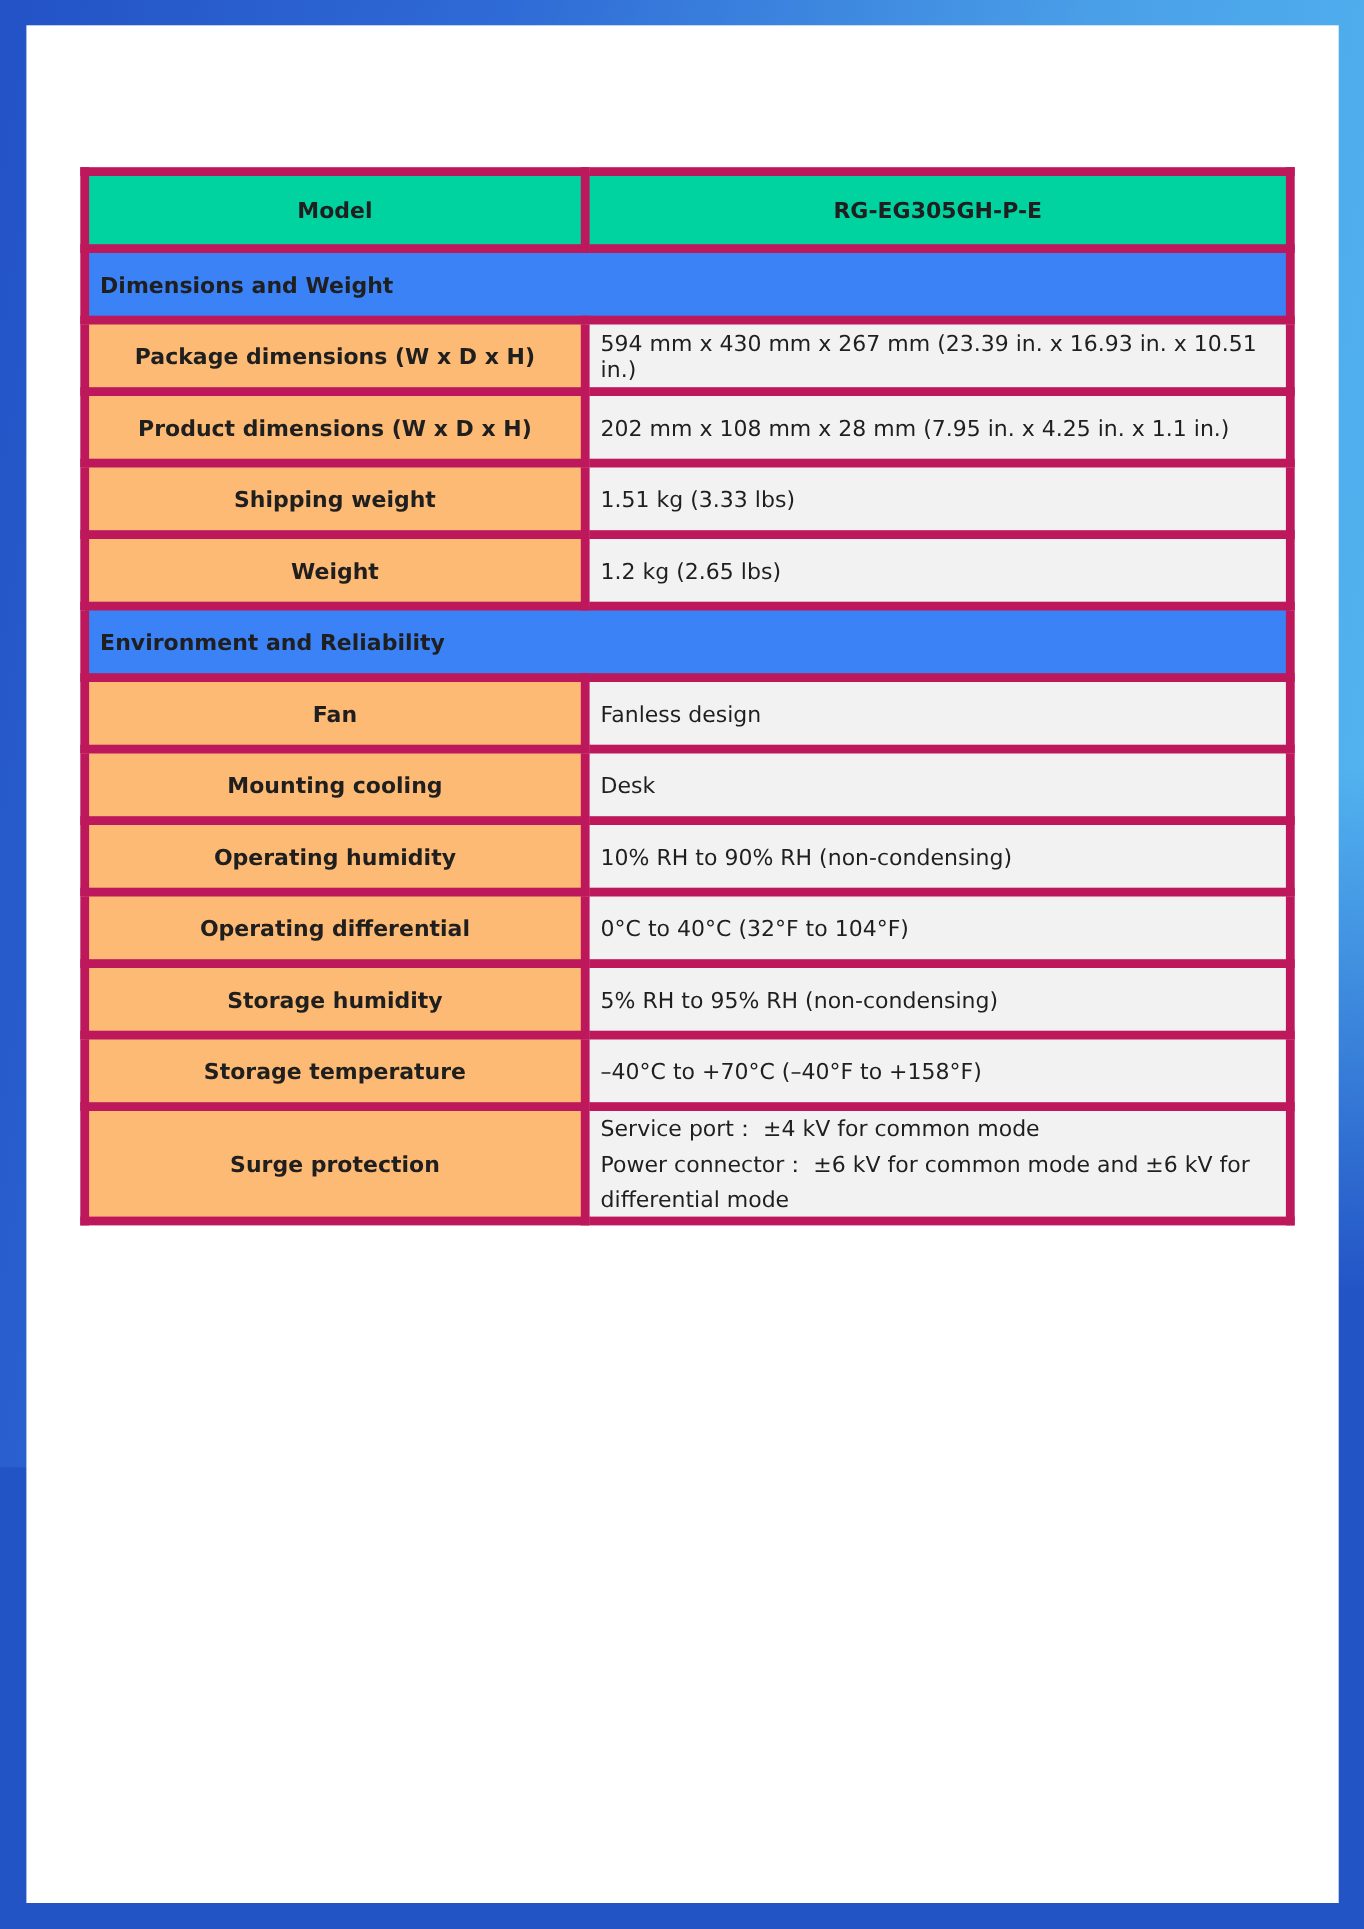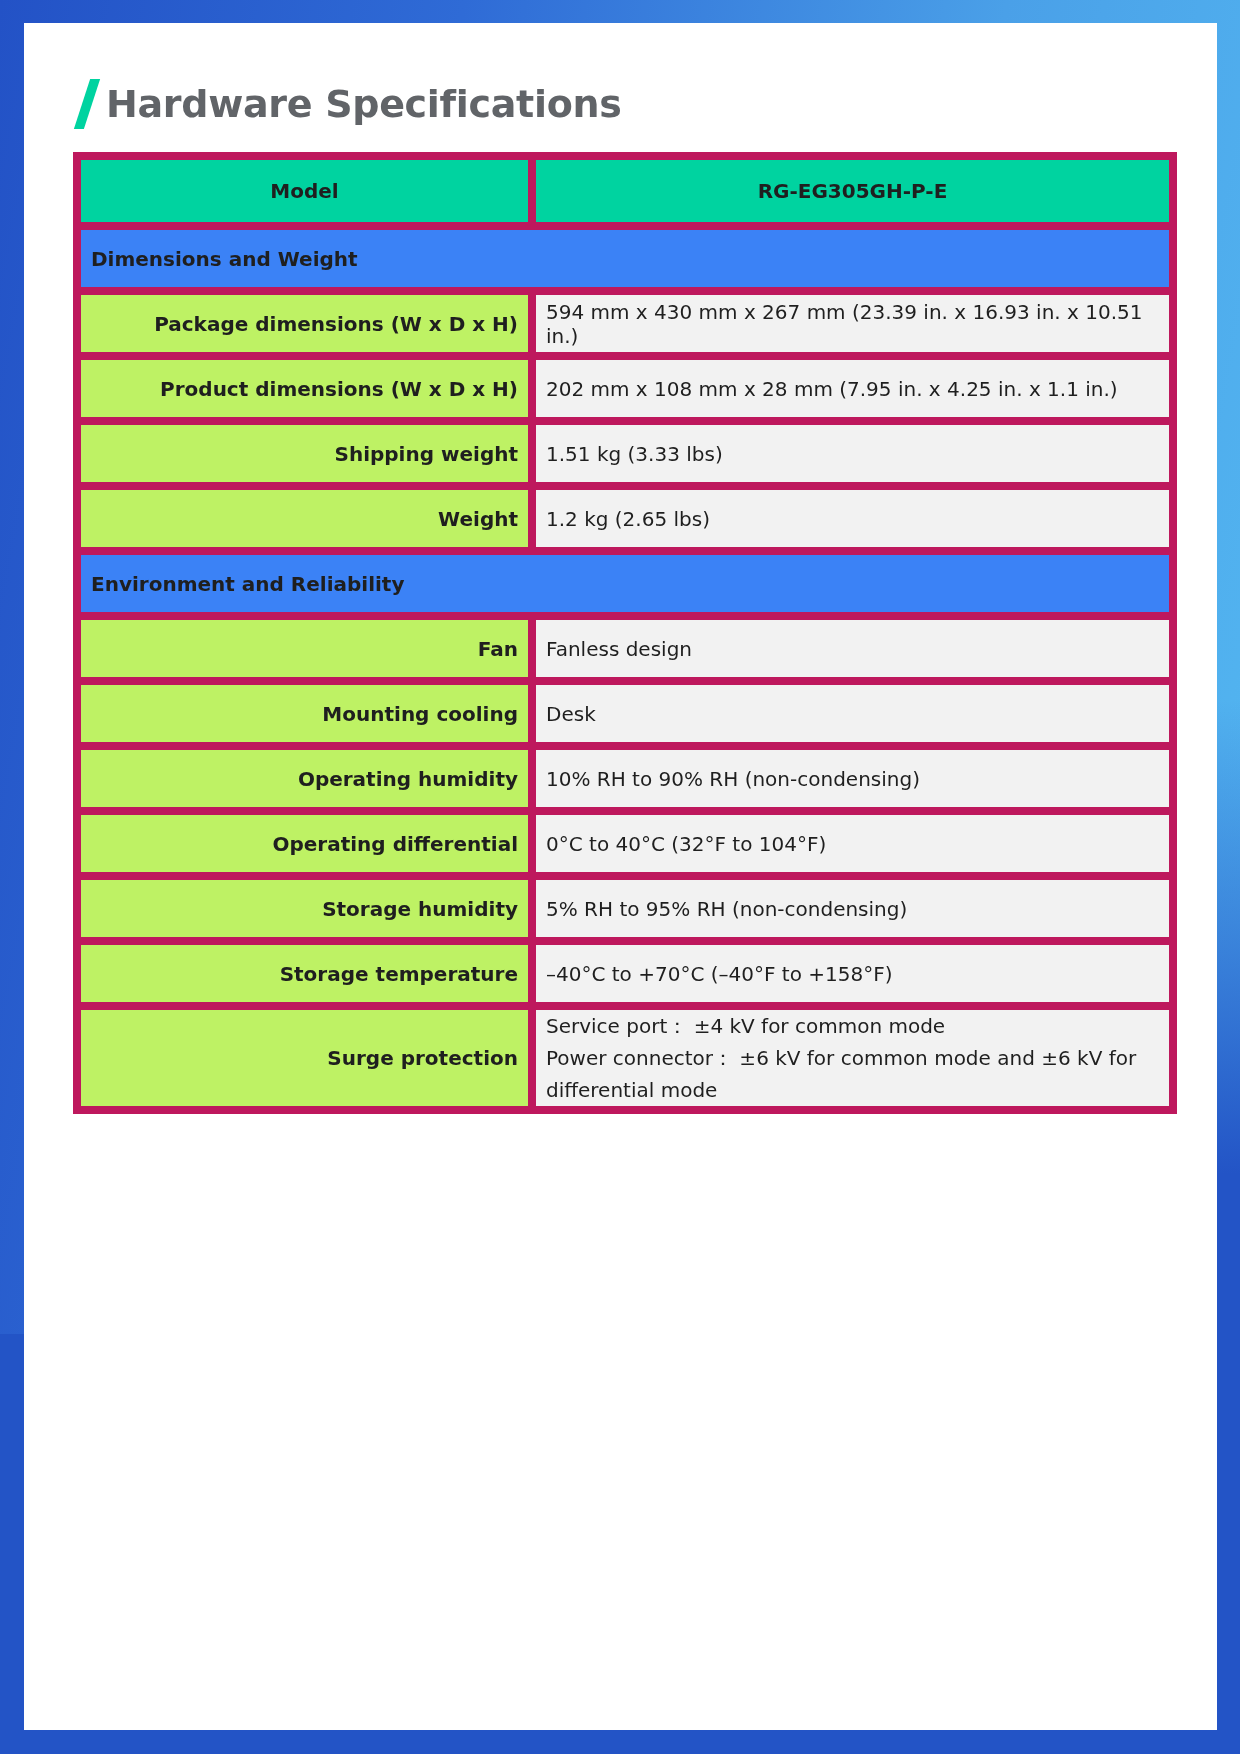--- a/index.html
+++ b/index.html
@@ -42,39 +42,35 @@
       font-size: 20px; color: #1f1f1f;
     }
     .hdr th {
       background: #00d3a0; color: #ffffff; font-weight: bold;
       height: 62px; font-size: 23px; text-align: center;
     }
     .section td {
       background: #3b82f6; font-weight: bold; height: 57px;
     }
     .row td.k {
-      background: #bef264; font-weight: bold; text-align: right; height: 57px;
+      background: #fdba74; font-weight: bold; text-align: center; height: 57px;
     }
     .row td.v {
       background: #f2f2f2; text-align: left; font-weight: normal;
     }
     .row.tall td { height: 94px; }
     .row td.v .line { display: block; line-height: 32px; }
   </style>
 </head>
 <body>
 
 <div class="frame-bottom"></div>
 <div class="frame-right-lower"></div>
 
 <div class="page">
-  <div class="title-wrap">
-    <div class="slash"></div>
-    <div class="title">Hardware Specifications</div>
-  </div>
 
   <table class="spec">
     <colgroup>
         <col class="c1">
         <col class="c2">
       </colgroup>
     <thead>
       <tr class="hdr">
         <th>Model</th>
         <th>RG-EG305GH-P-E</th>

